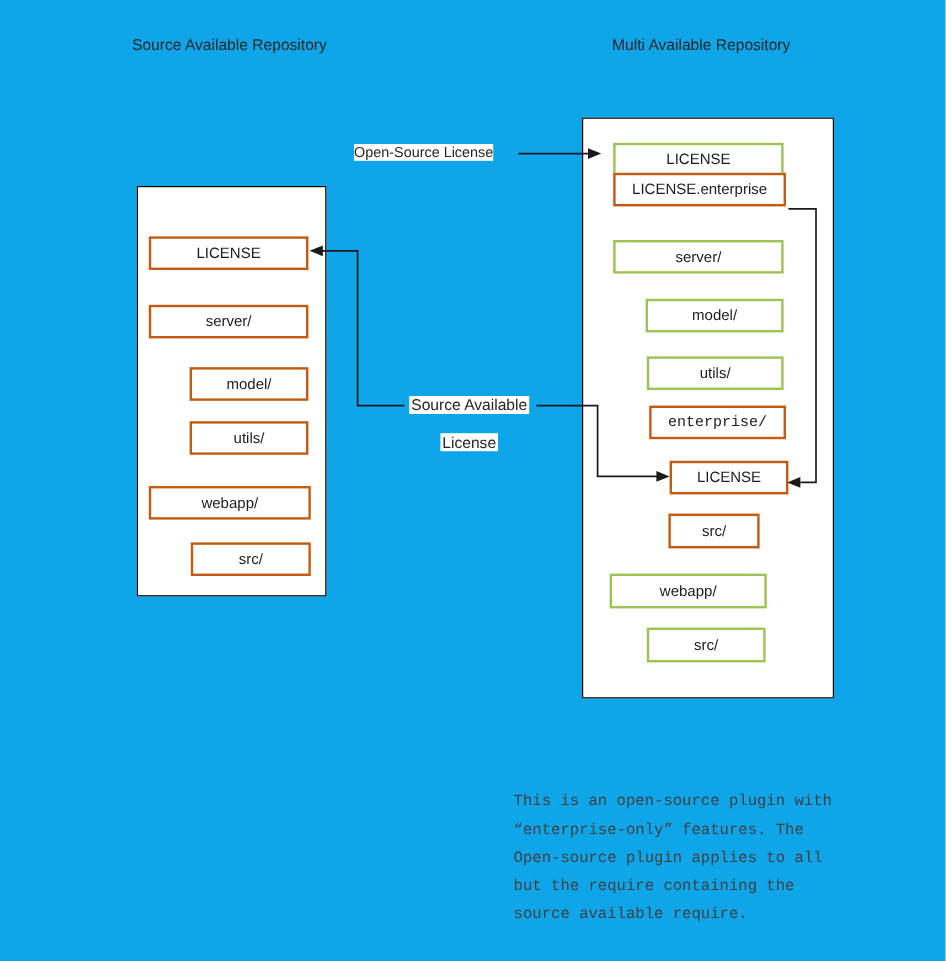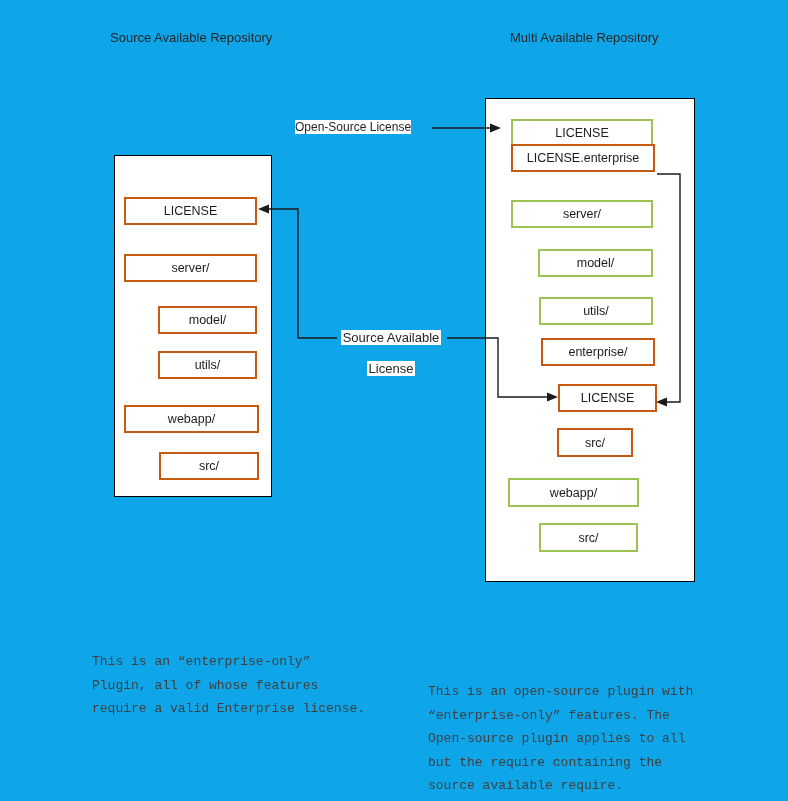--- a/index.html
+++ b/index.html
@@ -86,21 +86,21 @@
   <div class="box orange" style="left:124px; top:405px; width:135px; height:28px;">webapp/</div>
   <div class="box orange" style="left:159px; top:452px; width:100px; height:28px;">src/</div>
 
   <div class="repo-outline" style="left:485px; top:98px; width:208px; height:482px;"></div>
 
   <div class="box green" style="left:511px; top:119px; width:142px; height:28px;">LICENSE</div>
   <div class="box orange" style="left:511px; top:144px; width:144px; height:28px;">LICENSE.enterprise</div>
   <div class="box green" style="left:511px; top:200px; width:142px; height:28px;">server/</div>
   <div class="box green" style="left:538px; top:249px; width:115px; height:28px;">model/</div>
   <div class="box green" style="left:539px; top:297px; width:114px; height:28px;">utils/</div>
-  <div class="box orange" style="left:541px; top:338px; width:114px; height:28px;">enterprise/</div>
+  <div class="box orange" style="left:541px; top:338px; width:114px; height:28px;font-family:Liberation Mono, monospace;">enterprise/</div>
   <div class="box orange" style="left:558px; top:384px; width:99px; height:28px;">LICENSE</div>
   <div class="box orange" style="left:557px; top:428px; width:76px; height:29px;">src/</div>
   <div class="box green" style="left:508px; top:478px; width:131px; height:29px;">webapp/</div>
   <div class="box green" style="left:539px; top:523px; width:99px; height:29px;">src/</div>
 
   <svg class="overlay" viewBox="0 0 788 801">
 
     <path d="M432 128 H490"></path>
     <polygon points="501,128 490,123.5 490,132.5"></polygon>
 
@@ -112,26 +112,21 @@
     <path d="M657 174 H680 V402 H667"></path>
     <polygon points="656,402 667,397.5 667,406.5"></polygon>
   </svg>
 
   <div class="conn-label" style="left:295px; top:120px;">Open-Source License</div>
   <div class="conn-label-stack" style="left:330px; top:330px;">
     <div class="line1"><span>Source Available</span></div>
     <div class="line2"><span>License</span></div>
   </div>
 
-  <div class="caption" style="left:92px; top:650px;">
-    <div>This is an “enterprise-only”</div>
-    <div>Plugin, all of whose features</div>
-    <div>require a valid Enterprise license.</div>
-  </div>
-  <div class="caption" style="left:428px; top:680px;font-family:Liberation Mono, monospace;">
+  <div class="caption" style="left:428px; top:656px;font-family:Liberation Mono, monospace;">
     <div>This is an open-source plugin with</div>
     <div>“enterprise-only” features. The</div>
     <div>Open-source plugin applies to all</div>
     <div>but the require containing the</div>
     <div>source available require.</div>
   </div>
 
 </div>
 
 </body></html>

